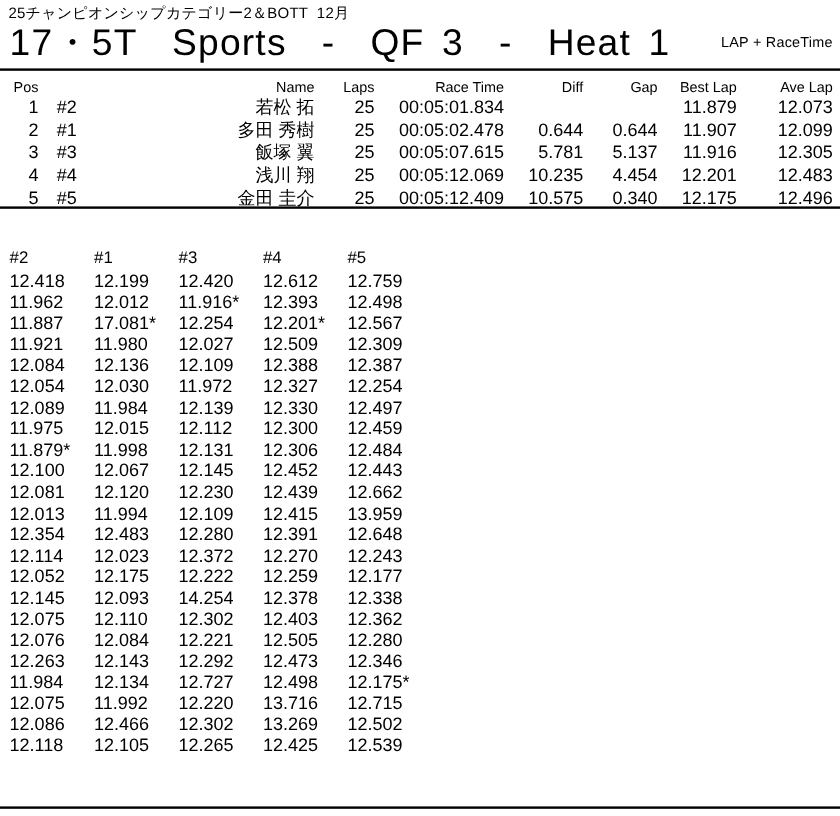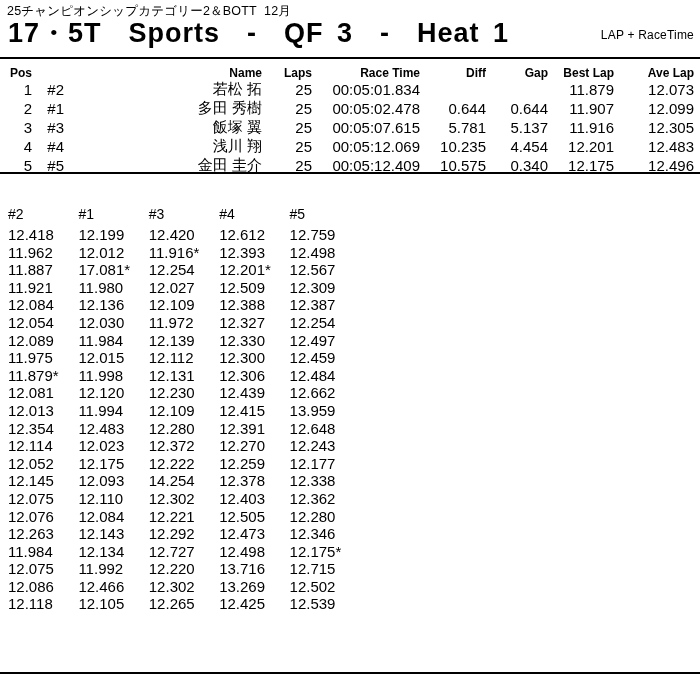--- a/index.html
+++ b/index.html
@@ -1,32 +1,32 @@
 <!DOCTYPE html>
 <html><head>
 <meta charset="utf-8">
 <style>
   html,body{margin:0;padding:0;background:#ffffff;}
   body{width:700px;height:680px;font-family:"Liberation Sans",sans-serif;color:#000;position:relative;overflow:hidden;}
   .page{position:absolute;inset:0;width:700px;height:680px;background:#fff;}
 
   .meta{position:absolute;left:7px;top:3px;font-size:12.5px;white-space:pre;letter-spacing:0.2px;}
-  .title{position:absolute;left:8px;top:15px;font-size:27px;letter-spacing:1px;word-spacing:5px;white-space:pre;font-weight:bold;text-align:right;}
+  .title{position:absolute;left:8px;top:15px;font-size:31px;letter-spacing:1px;word-spacing:5px;white-space:pre;font-weight:normal;text-align:right;}
   .report-type{position:absolute;right:6px;top:28px;font-size:12px;letter-spacing:0.2px;}
 
   .rule{position:absolute;left:0;width:700px;height:2px;background:#000;}
   .rule-top{top:57px;}
   .rule-mid{top:172px;}
   .rule-bottom{top:672px;}
 
   table{border-collapse:collapse;table-layout:fixed;}
   th,td{padding:0;margin:0;white-space:nowrap;overflow:visible;}
 
   .results{position:absolute;top:66px;left:6px;width:688px;}
-  .results th{font-size:12px;font-weight:bold;text-align:right;height:14px;vertical-align:bottom;margin-top:28px;}
+  .results th{font-size:12px;font-weight:normal;text-align:right;height:14px;vertical-align:bottom;margin-top:28px;}
   .results td{font-size:15px;text-align:right;height:18px;vertical-align:middle;}
   .results th.c-name,.results td.c-name{text-align:right;padding-left:8px;}
   .col-pos{width:26px;}.col-no{width:32px;}.col-name{width:198px;}.col-laps{width:50px;}
   .col-race{width:108px;}.col-diff{width:66px;}.col-gap{width:62px;}.col-best{width:66px;}.col-ave{width:80px;}
 
   .laps{position:absolute;top:206px;left:8px;width:352px;}
   .laps th{font-size:14px;font-weight:normal;text-align:left;height:20px;vertical-align:top;width:70px;}
   .laps td{font-size:15px;text-align:left;height:17.6px;line-height:17.6px;}
 </style>
 </head>
@@ -194,20 +194,27 @@
           <td>12.459</td>
         </tr>
         <tr>
           <td>11.879*</td>
           <td>11.998</td>
           <td>12.131</td>
           <td>12.306</td>
           <td>12.484</td>
         </tr>
         <tr>
+          <td>12.100</td>
+          <td>12.067</td>
+          <td>12.145</td>
+          <td>12.452</td>
+          <td>12.443</td>
+        </tr>
+        <tr>
           <td>12.081</td>
           <td>12.120</td>
           <td>12.230</td>
           <td>12.439</td>
           <td>12.662</td>
         </tr>
         <tr>
           <td>12.013</td>
           <td>11.994</td>
           <td>12.109</td>

